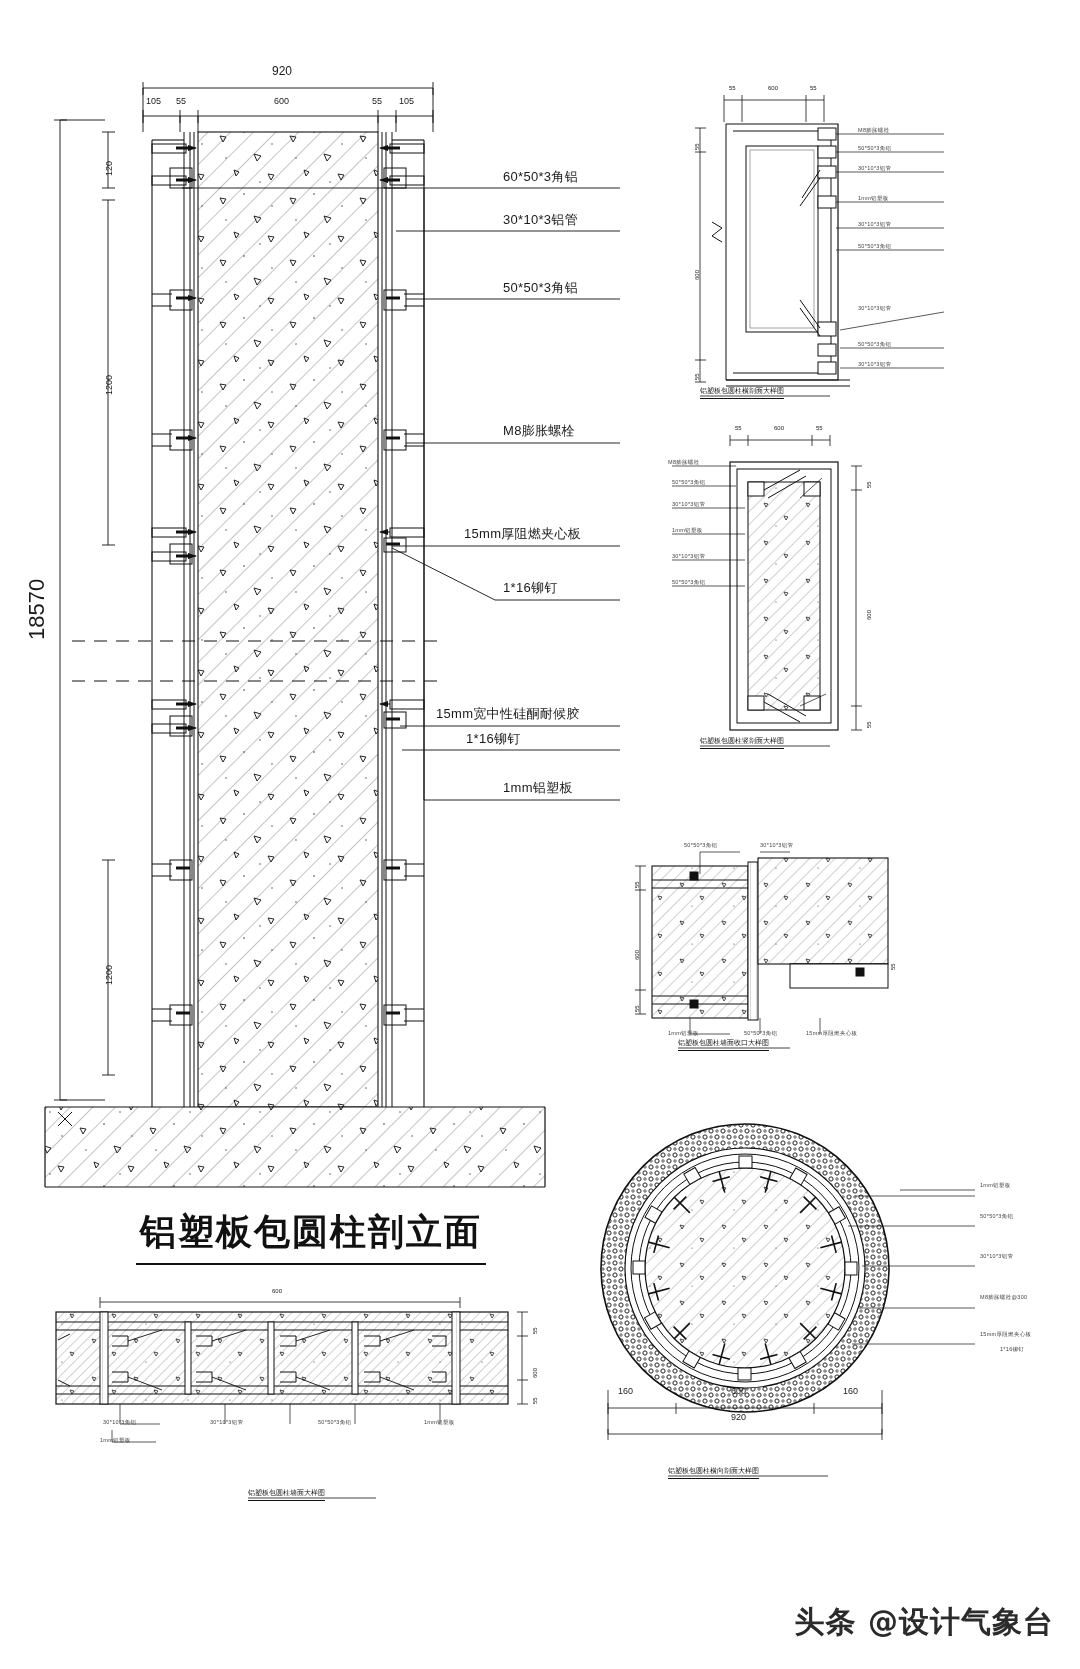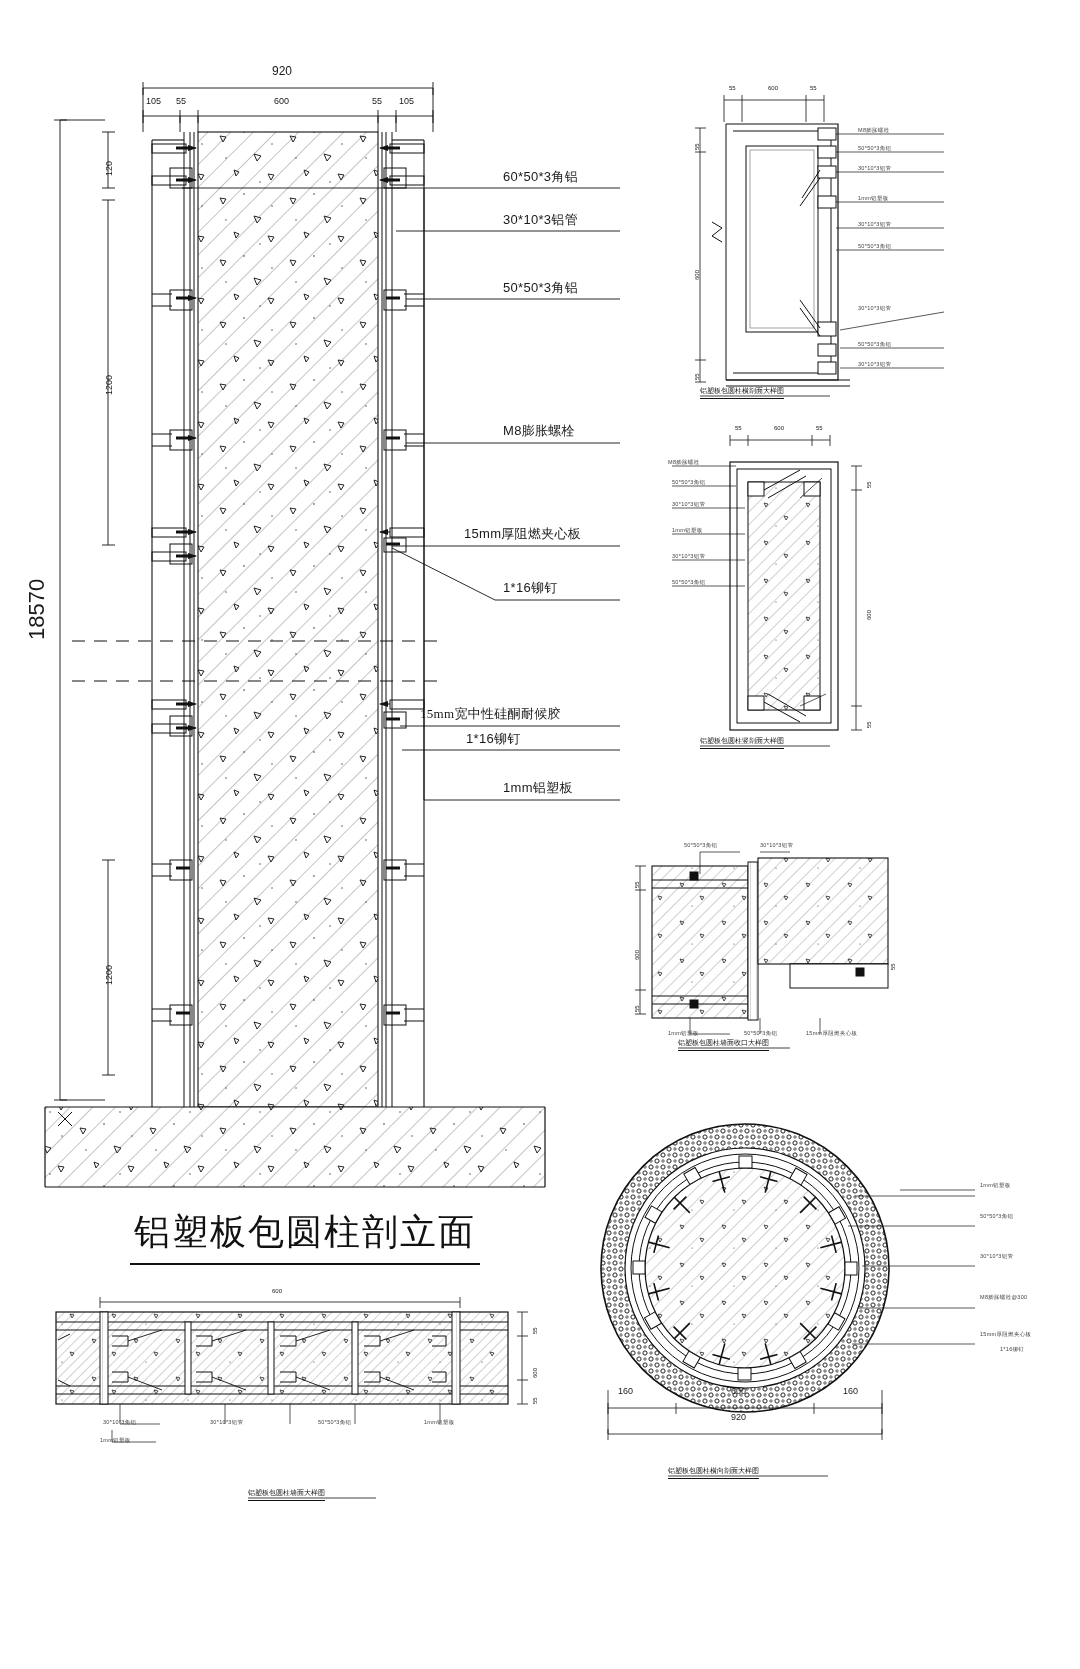--- a/index.html
+++ b/index.html
@@ -641,25 +641,25 @@
   <div class="dim sm rot90" style="left:104px;top:176px;">120</div>
   <div class="dim sm rot90" style="left:104px;top:395px;">1200</div>
   <div class="dim sm rot90" style="left:104px;top:985px;">1200</div>
 
   <div class="lbl" style="left:503px;top:168px;">60*50*3角铝</div>
   <div class="lbl" style="left:503px;top:211px;">30*10*3铝管</div>
   <div class="lbl" style="left:503px;top:279px;">50*50*3角铝</div>
   <div class="lbl" style="left:503px;top:422px;">M8膨胀螺栓</div>
   <div class="lbl" style="left:464px;top:525px;">15mm厚阻燃夹心板</div>
   <div class="lbl" style="left:503px;top:579px;">1*16铆钉</div>
-  <div class="lbl" style="left:420px;top:705px;font-family:Liberation Serif, serif;">15mm宽中性硅酮耐候胶</div>
+  <div class="lbl" style="left:436px;top:705px;">15mm宽中性硅酮耐候胶</div>
   <div class="lbl" style="left:466px;top:730px;">1*16铆钉</div>
   <div class="lbl" style="left:503px;top:779px;">1mm铝塑板</div>
 
-  <div class="title-main" style="left:134px;top:1208px;">铝塑板包圆柱剖立面</div>
+  <div class="title-main" style="left:140px;top:1208px;font-weight:bold;">铝塑板包圆柱剖立面</div>
 
   <div class="dim xs" style="left:729px;top:85px;">55</div>
   <div class="dim xs" style="left:768px;top:85px;">600</div>
   <div class="dim xs" style="left:810px;top:85px;">55</div>
   <div class="dim xs rot90" style="left:694px;top:150px;">55</div>
   <div class="dim xs rot90" style="left:694px;top:280px;">600</div>
   <div class="dim xs rot90" style="left:694px;top:380px;">55</div>
 
   <div class="lbl xxs" style="left:858px;top:127px;">M8膨胀螺栓</div>
   <div class="lbl xxs" style="left:858px;top:145px;">50*50*3角铝</div>
@@ -715,14 +715,15 @@
   <div class="lbl xxs" style="left:980px;top:1294px;">M8膨胀螺栓@300</div>
   <div class="lbl xxs" style="left:980px;top:1331px;">15mm厚阻燃夹心板</div>
   <div class="lbl xxs" style="left:1000px;top:1346px;">1*16铆钉</div>
 
   <div class="dim sm" style="left:618px;top:1386px;">160</div>
   <div class="dim sm" style="left:731px;top:1386px;">600</div>
   <div class="dim sm" style="left:843px;top:1386px;">160</div>
   <div class="dim sm" style="left:731px;top:1412px;">920</div>
   <div class="cap xs" style="left:668px;top:1466px;">铝塑板包圆柱横向剖面大样图</div>
 
+  <div class="watermark">头条 @设计气象台</div>
 
 </div>
 
 </body></html>

